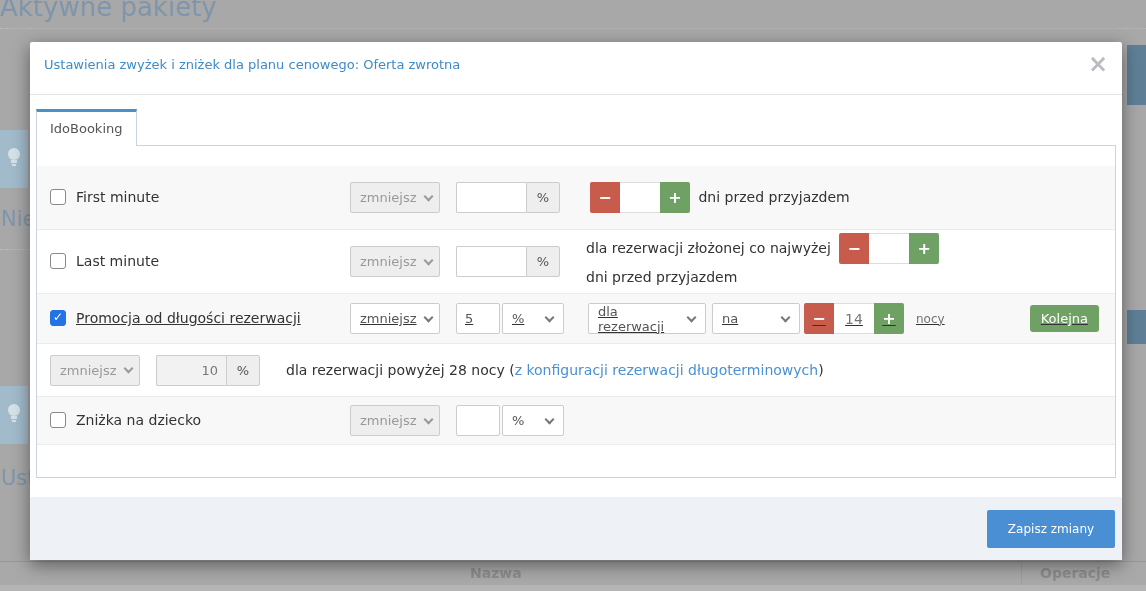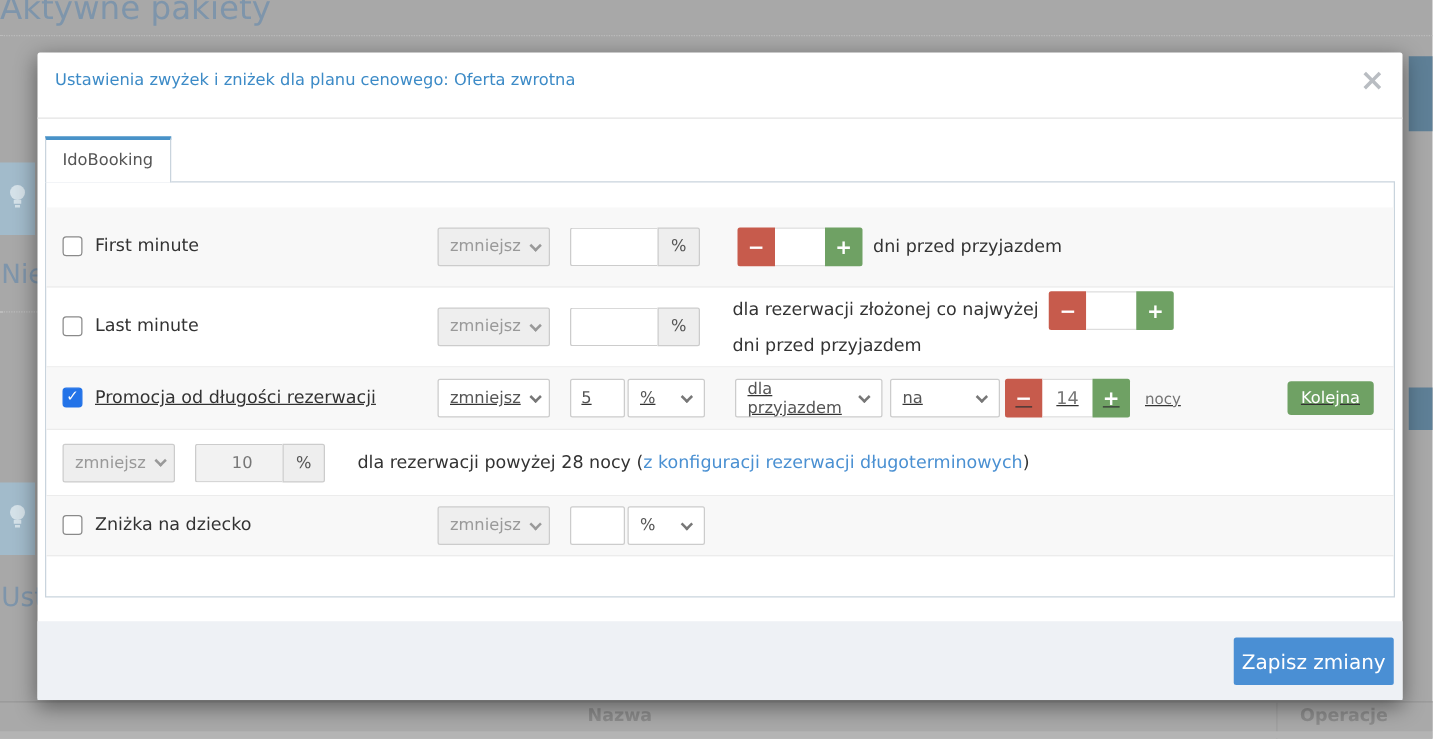--- a/index.html
+++ b/index.html
@@ -76,21 +76,21 @@
   .sel.dis .chev { border-color:#999; }
 
   .sel-mode { width:90px; margin-left:0; }
   .sel-unit { width:62px; }
   .sel-scope { width:118px; }
   .sel-rel { width:88px; }
 
   
   .igroup { display:inline-flex; flex:none; }
   .igroup .inp { width:70px; height:31px; border:1px solid #ccc; border-right:none;
-    border-radius:2px 0 0 2px; padding:0 24px; font-size:13px; color:#555; outline:none;
+    border-radius:2px 0 0 2px; padding:0 8px; font-size:13px; color:#555; outline:none;
     font-family:inherit; background:#fff; }
   .igroup .inp:disabled { background:#f2f2f2; color:#777; text-align:right; }
   .igroup .addon { width:34px; height:31px; background:#eee; border:1px solid #ccc;
     border-radius:0 2px 2px 0; display:flex; align-items:center; justify-content:center;
     font-size:13px; color:#555; }
 
   .inp-small { width:44px; height:31px; border:1px solid #ccc; border-radius:2px;
     padding:0 8px; font-size:13px; color:#555; outline:none; font-family:inherit; }
 
   
@@ -110,21 +110,21 @@
   .gap16 { margin-left:16px; } .gap24 { margin-left:24px; } .gap6 { margin-left:6px; }
   .nights-label { margin-left:8px; font-size:12px; color:#737373; }
 
   .btn-next { margin-left:auto; margin-right:16px; background:#6fa164; color:#fff;
     border:none; border-radius:3px; padding:6px 11px; font-size:13px; cursor:pointer;
     font-family:inherit; flex:none; }
 
   .modal-footer { position:absolute; left:0; right:0; bottom:0; height:63px;
     background:#eef1f5; }
   .btn-save { position:absolute; right:7px; bottom:12px; width:128px; height:38px;
-    background:#4a8fd4; color:#fff; border:none; border-radius:2px; font-size:16px;
+    background:#4a8fd4; color:#fff; border:none; border-radius:2px; font-size:12px;
     cursor:pointer; font-family:inherit; }
 </style>
 </head>
 <body>
 
 <div class="backdrop">
   <div class="bd-heading bd-top-heading">Aktywne pakiety</div>
   <div class="bd-dotted" style="top:28px"></div>
 
   <div class="bd-tile" style="top:130px">
@@ -237,21 +237,21 @@
       <span class="sel sel-mode">
         <span>zmniejsz</span>
         <i class="chev"></i>
       </span>
       <input class="inp-small gap16" type="text" value="5" style="">
       <span class="sel sel-unit" style="margin-left:2px">
         <span>%</span>
         <i class="chev"></i>
       </span>
       <span class="sel sel-scope gap24">
-        <span>dla przyjazdem</span>
+        <span>dla rezerwacji</span>
         <i class="chev"></i>
       </span>
       <span class="sel sel-rel gap6">
         <span>na</span>
         <i class="chev"></i>
       </span>
       <span class="stepper">
         <button class="st-btn st-minus">
             <span>−</span>
           </button>

